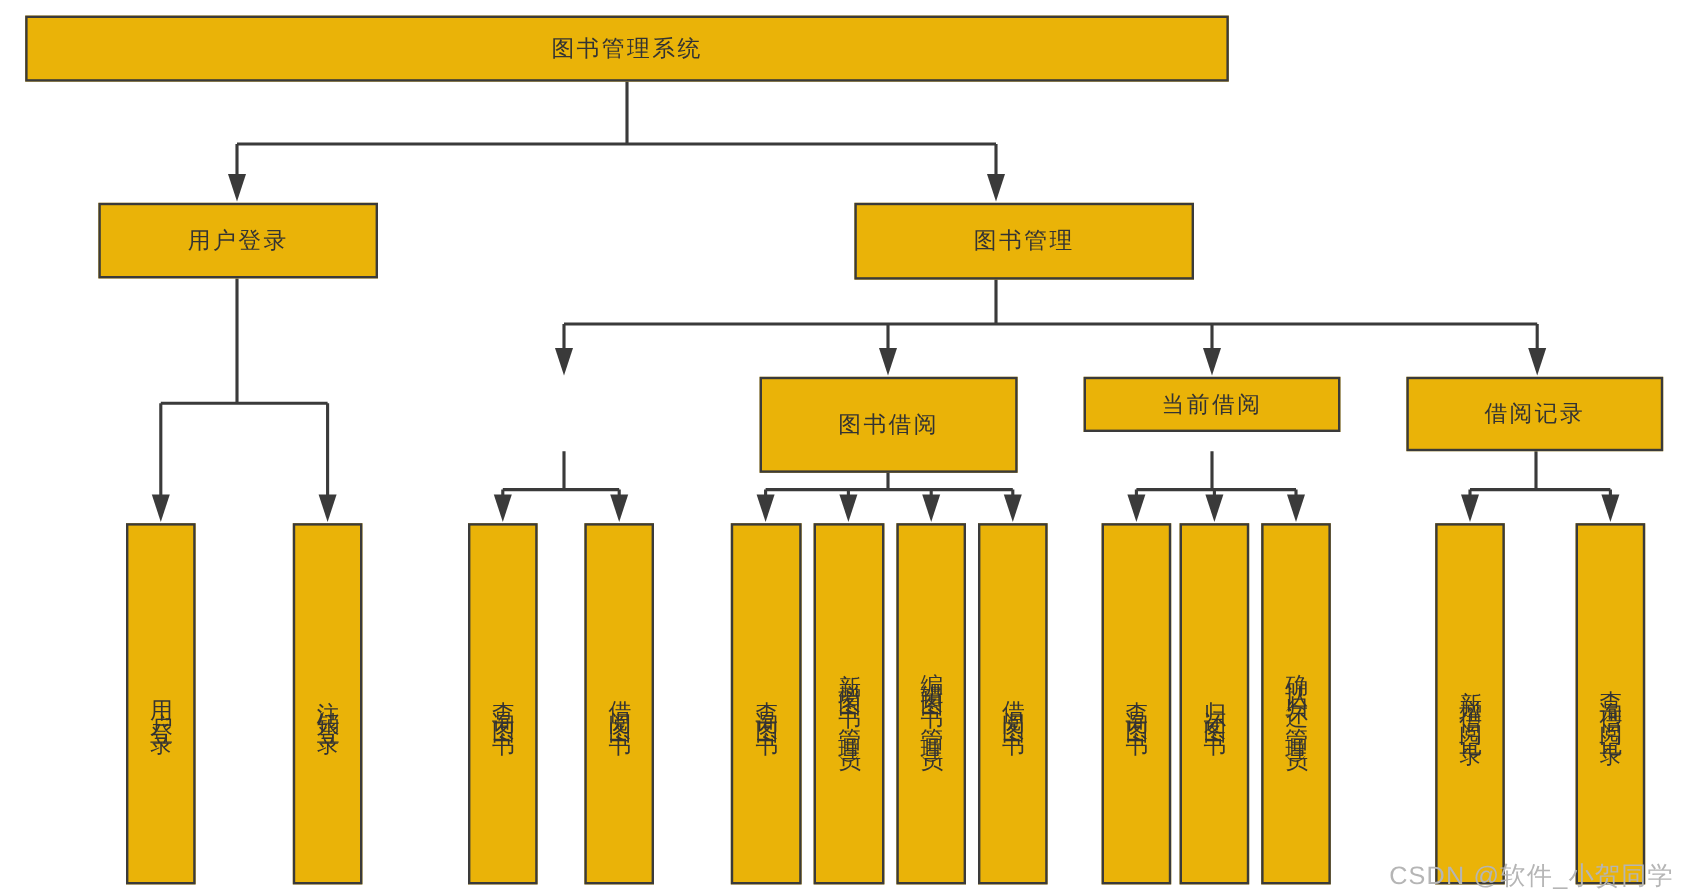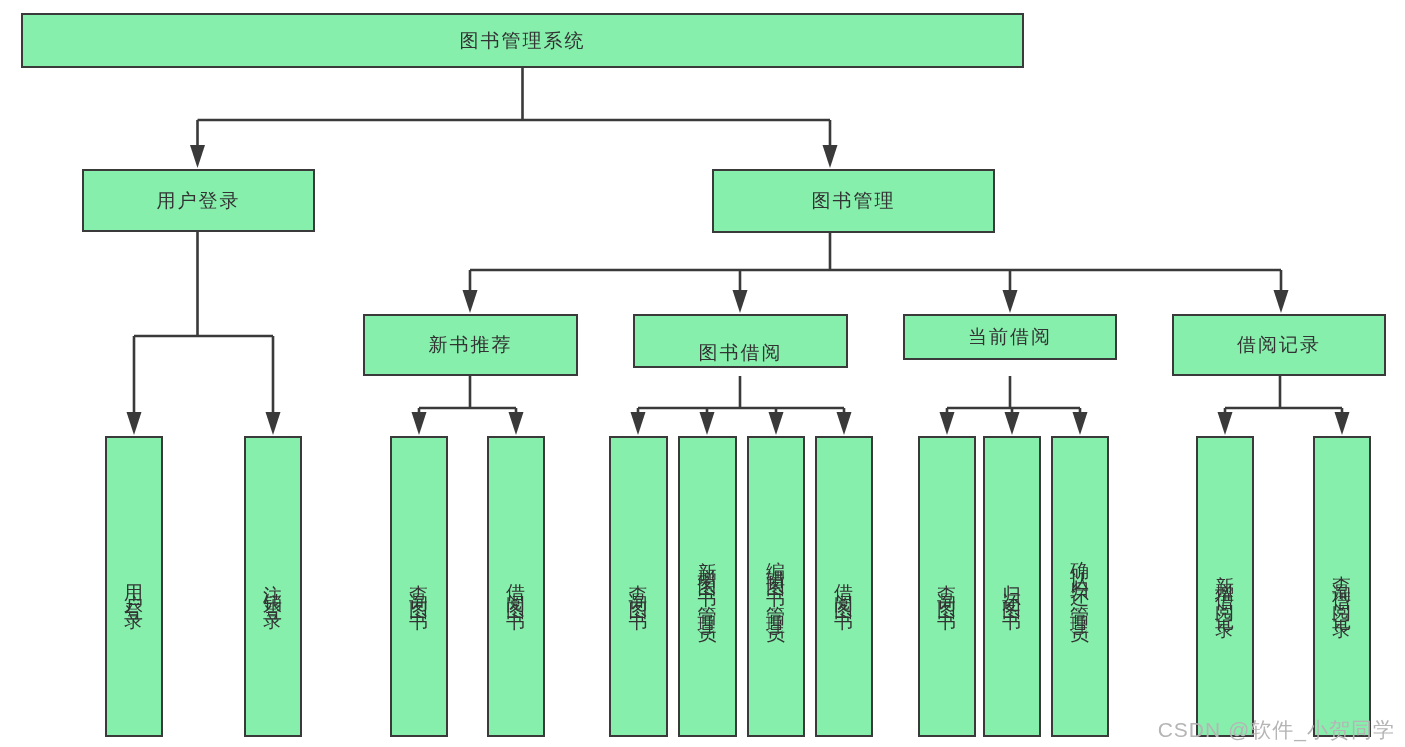--- a/index.html
+++ b/index.html
@@ -3,21 +3,21 @@
 <meta charset="utf-8">
 <style>
   :root { --line:#3a3a3a; --text:#333333; --wm:#b5b5b5; --bg:#ffffff; }
   * { margin:0; padding:0; box-sizing:border-box; }
   html,body { background:var(--bg); }
   body { font-family:"Liberation Sans", sans-serif; }
   .canvas { position:relative; width:1405px; height:747px; background:var(--bg); overflow:hidden; }
   .wires { position:absolute; left:0; top:0; width:1405px; height:747px; }
   .wires path { stroke:var(--line); stroke-width:2.6; fill:none; }
   .wires polygon { fill:var(--line); stroke:none; }
-  .node { position:absolute; background:#86efac; border:2.6px solid var(--line);
+  .node { position:absolute; background:#eab308; border:2.6px solid var(--line);
           display:flex; align-items:center; justify-content:center;
           color:var(--text); font-size:19px; }
   .hnode { letter-spacing:2px; }
   .leaf span { writing-mode:vertical-rl; text-orientation:mixed;
                letter-spacing:9px; line-height:1; font-size:19px; color:var(--text); }
   .watermark { position:absolute; right:10px; bottom:3px; font-size:21px;
                color:var(--wm); letter-spacing:1px; z-index:5; white-space:nowrap; }
 </style>
 </head>
 <body>
@@ -71,24 +71,21 @@
     <span>图书管理系统</span>
   </div>
 
   <div class="node hnode" style="left:82px; top:169px; width:233px; height:63px;">
     <span>用户登录</span>
   </div>
   <div class="node hnode" style="left:712px; top:169px; width:283px; height:64px;">
     <span>图书管理</span>
   </div>
 
-  <div class="node hnode" style="left:363px; top:314px; width:215px; height:62px;">
-    <span>新书推荐</span>
-  </div>
-  <div class="node hnode" style="left:633px; top:314px; width:215px; height:54px;align-items:flex-end;">
+  <div class="node hnode" style="left:633px; top:314px; width:215px; height:80px;">
     <span>图书借阅</span>
   </div>
   <div class="node hnode" style="left:903px; top:314px; width:214px; height:46px;">
     <span>当前借阅</span>
   </div>
   <div class="node hnode" style="left:1172px; top:314px; width:214px; height:62px;text-align:right;">
     <span>借阅记录</span>
   </div>
 
   <div class="node leaf" style="left:105px; top:436px; width:58px; height:301px;">

